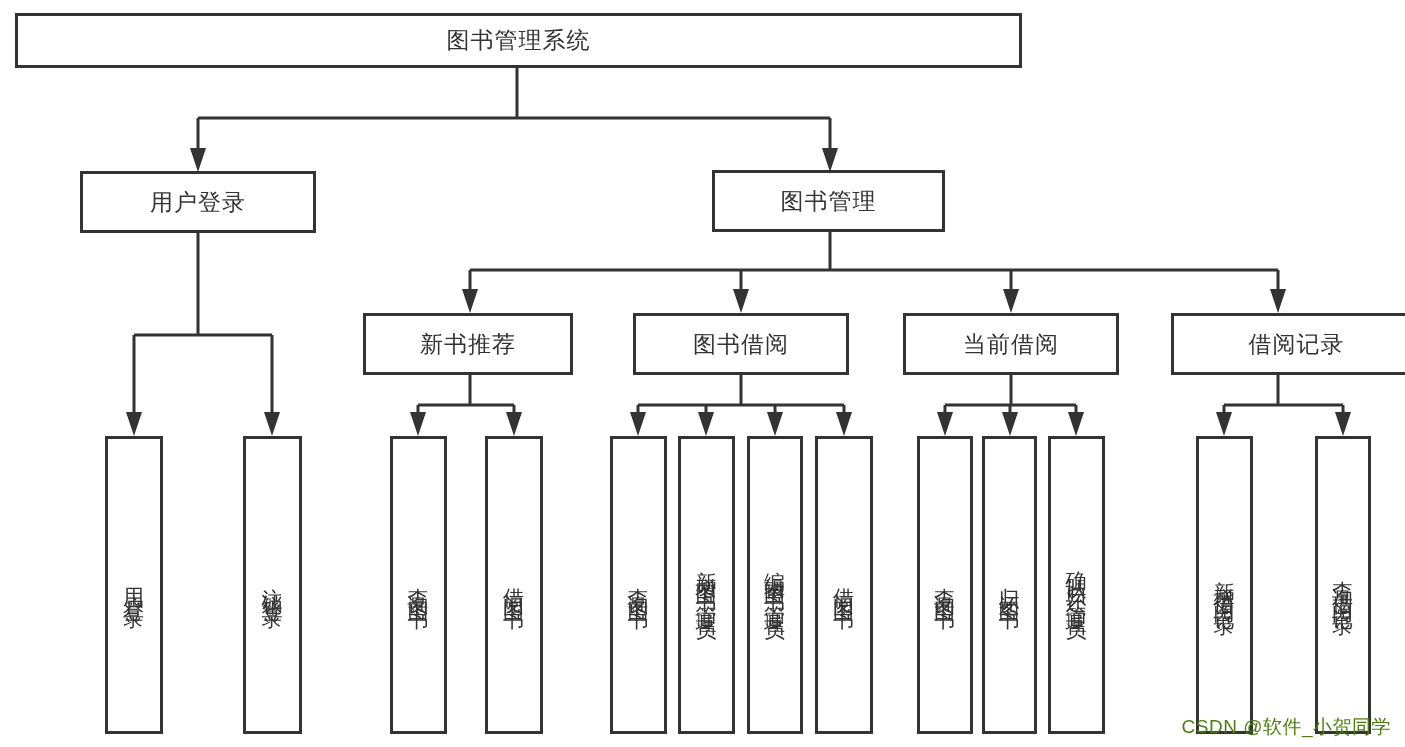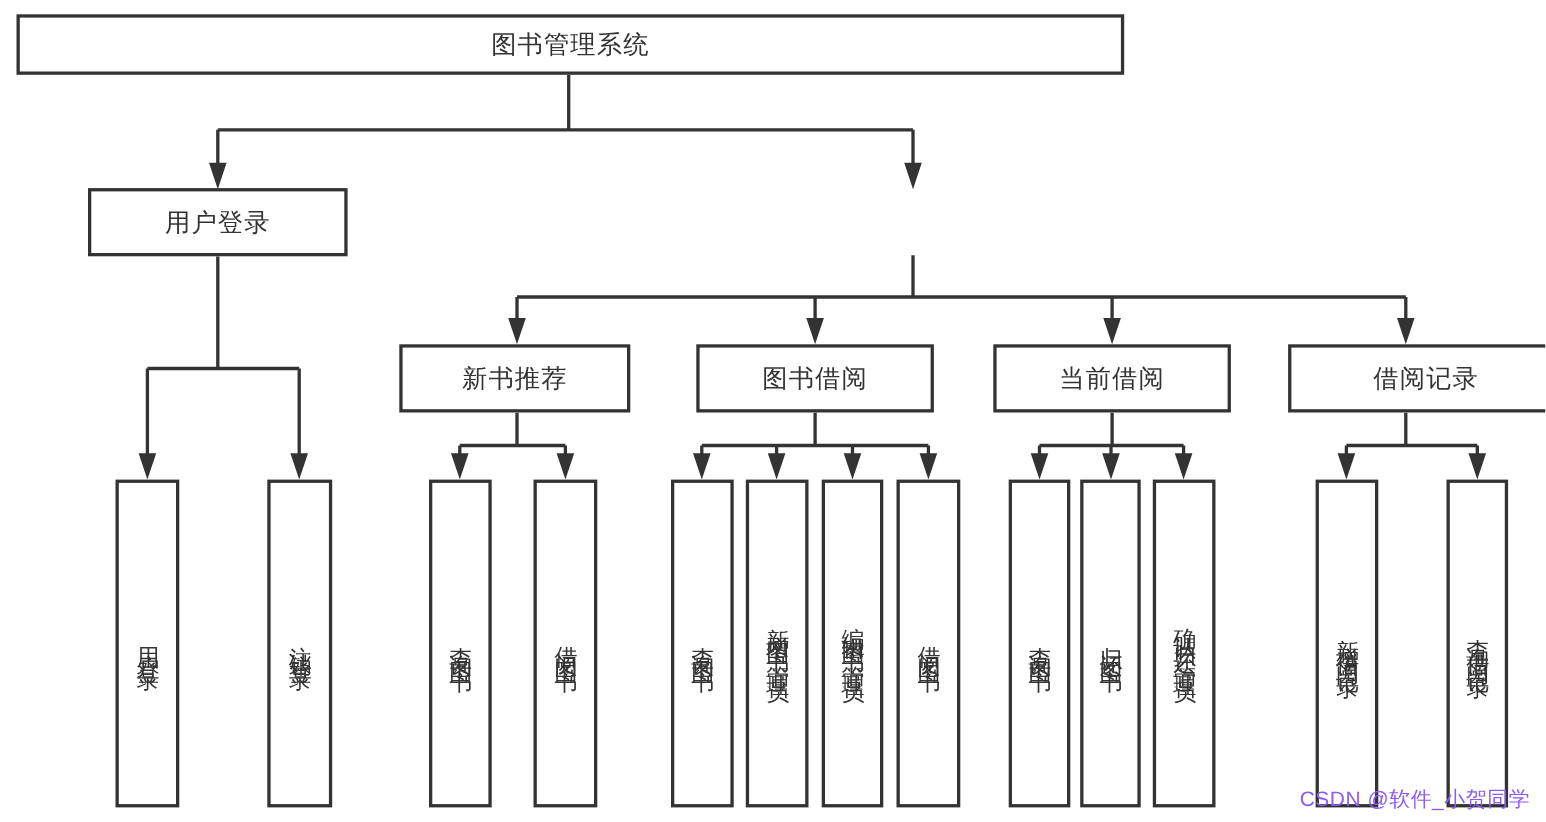--- a/index.html
+++ b/index.html
@@ -67,21 +67,21 @@
   .l-30 { left: 917px;  width: 56px; }
   .l-31 { left: 982px;  width: 55px; }
   .l-32 { left: 1048px; width: 57px; }
   .l-40 { left: 1196px; width: 57px; }
   .l-41 { left: 1315px; width: 56px; }
   .watermark {
     position: absolute;
     top: 714px;
     right: 14px;
     font-size: 19px;
-    color: #8b5cf6;
+    color: #4d7c0f;
     letter-spacing: 0.5px;
     white-space: nowrap;
   }
 </style>
 </head>
 <body>
 
 <div class="canvas">
 
   <svg class="wires" width="1405" height="747" viewBox="0 0 1405 747" xmlns="http://www.w3.org/2000/svg">
@@ -120,20 +120,21 @@
       <polygon points="1002,412 1018,412 1010,436"></polygon>
       <polygon points="1068,412 1084,412 1076,436"></polygon>
       <polygon points="1216,412 1232,412 1224,436"></polygon>
       <polygon points="1335,412 1351,412 1343,436"></polygon>
     </g>
   </svg>
 
   <div class="node h n-root">图书管理系统</div>
 
   <div class="node h n-b0">用户登录</div>
+  <div class="node h n-b1">图书管理</div>
 
   <div class="node h n-s0">新书推荐</div>
   <div class="node h n-s2">当前借阅</div>
   <div class="node h n-s1">图书借阅</div>
   <div class="node h n-s3">借阅记录</div>
 
   <div class="node v l-00">用户登录</div>
   <div class="node v l-01">注销登录</div>
 
   <div class="node v l-10">查询图书</div>

